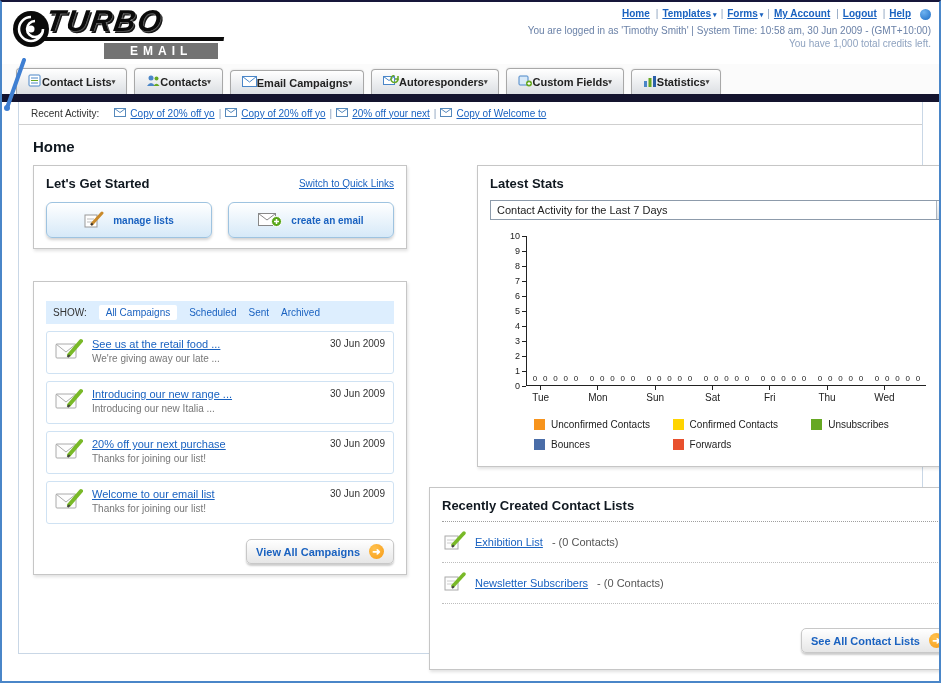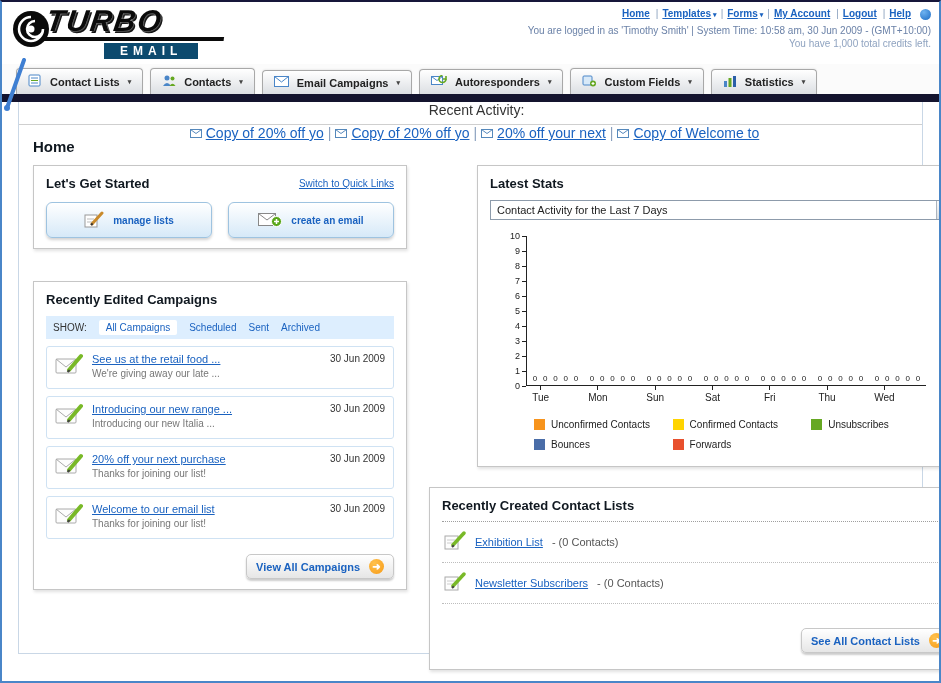--- a/index.html
+++ b/index.html
@@ -11,42 +11,42 @@
   }
   .page { position:relative; width:941px; height:683px; border:2px solid #4a86c8; border-top:2px solid #16163a; background:#fff; overflow:hidden; }
 
   
   .topbar { display:flex; justify-content:space-between; height:62px; padding:4px 8px 0 10px; }
   .logo { position:relative; width:270px; }
   .gauge { position:absolute; left:0; top:4px; }
   .turbo-wrap { margin-left:34px; transform:skewX(-8deg); }
   .turbo-text { font-size:30px; font-weight:bold; font-style:italic; letter-spacing:2px; color:#0a0a0a; text-shadow:0 0 2px #fff, 2px 2px 0 #0a0a0a; line-height:30px; }
   .turbo-underline { height:4px; background:#0a0a0a; width:180px; margin-top:1px; }
-  .email-box { display:inline-block; background:#0c4a6e; color:#fff; font-size:12px; font-weight:bold; letter-spacing:5px; padding:1px 16px; margin:2px 0 0 92px; }
+  .email-box { display:inline-block; background:#737373; color:#fff; font-size:12px; font-weight:bold; letter-spacing:5px; padding:1px 26px; margin:2px 0 0 92px; }
   .needle { position:absolute; left:2px; top:56px; z-index:5; }
 
   .top-right { text-align:right; font-size:10px; padding-top:2px; }
   .top-links { display:inline-flex; align-items:center; gap:4px; }
   .navitem { display:inline-flex; align-items:center; gap:4px; }
   .navlink { color:#1a62c0; text-decoration:underline; font-weight:bold; cursor:pointer; white-space:nowrap; }
   .navlink .caret { font-size:7px; text-decoration:none; display:inline-block; margin-left:2px; }
   .sep { color:#8aa0be; }
   .help-dot { display:inline-block; width:11px; height:11px; border-radius:50%; background:radial-gradient(circle at 35% 30%, #6db2f0, #1d6cc4); margin-left:3px; vertical-align:middle; }
   .login-info { color:#6b82a8; margin-top:5px; }
   .credits { color:#8fa3c0; margin-top:2px; }
 
   
   .tabbar { display:flex; align-items:flex-end; gap:7px; padding:0 0 0 14px; height:30px; background:#fbfbfb; }
-  .tab { display:flex; align-items:center; gap:8px; padding:5px 11px; border:1px solid #a8a8a8; border-bottom:none; border-radius:4px 4px 0 0; background:linear-gradient(#ffffff,#dcdfe3); font-size:11px; font-weight:bold; color:#222; cursor:pointer; white-space:nowrap; box-shadow:0 -1px 2px rgba(0,0,0,.06);justify-content:center; }
+  .tab { display:flex; align-items:center; gap:0; padding:5px 11px; border:1px solid #a8a8a8; border-bottom:none; border-radius:4px 4px 0 0; background:linear-gradient(#ffffff,#dcdfe3); font-size:11px; font-weight:bold; color:#222; cursor:pointer; white-space:nowrap; box-shadow:0 -1px 2px rgba(0,0,0,.06);justify-content:center; }
   .tab .caret { font-size:7px; color:#444; }
   .darkstrip { height:8px; background:#14142e; }
 
   
   .content-frame { margin:0 16px; border:1px solid #c9d7e6; border-top:none; background:#fff; height:552px; position:relative; }
-  .recent-activity { display:flex; align-items:center; gap:7px; height:23px; border-bottom:1px solid #cfcfcf; padding-left:12px; font-size:14px; background:#fff;flex-direction:column; }
+  .recent-activity { display:flex; align-items:center; gap:15px; height:23px; border-bottom:1px solid #cfcfcf; padding-left:12px; font-size:10px; background:#fff; }
   .ra-label { color:#333; }
   .ra-item { display:inline-flex; align-items:center; gap:4px; }
   .ra-link { color:#1a62c0; text-decoration:underline; cursor:pointer; white-space:nowrap; }
 
   .page-title { font-size:15px; font-weight:bold; color:#101820; margin:13px 0 10px 14px; }
 
   .columns { display:flex; gap:22px; padding:0 14px; }
   .left-col { width:374px; flex:none; }
   .right-col { flex:1; }
 
@@ -323,21 +323,20 @@
                     <circle cx="18.5" cy="10.5" r="5" fill="#58a618" stroke="#fff"></circle>
                     <path d="M18.5 8 v5 M16 10.5 h5" stroke="#fff" stroke-width="1.5"></path>
                   </svg>
               </span>
               <span>create an email</span>
             </div>
           </div>
         </section>
 
         <section class="panel">
-          <div class="panel-title">Recently Edited Campaigns</div>
           <div class="filter-bar">
             <span class="show-label">SHOW:</span>
             <span class="filter active">All Campaigns</span>
             <span class="filter">Scheduled</span>
             <span class="filter">Sent</span>
             <span class="filter">Archived</span>
           </div>
 
           <div>
 

